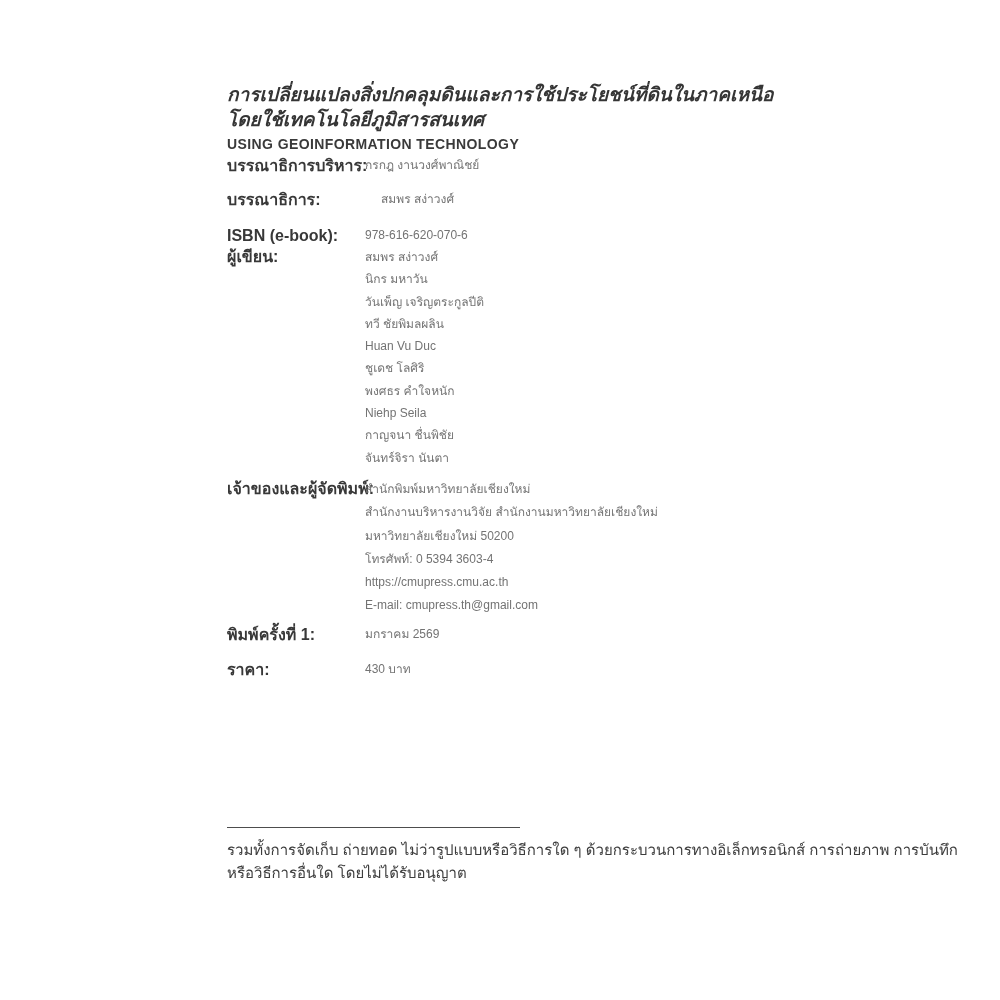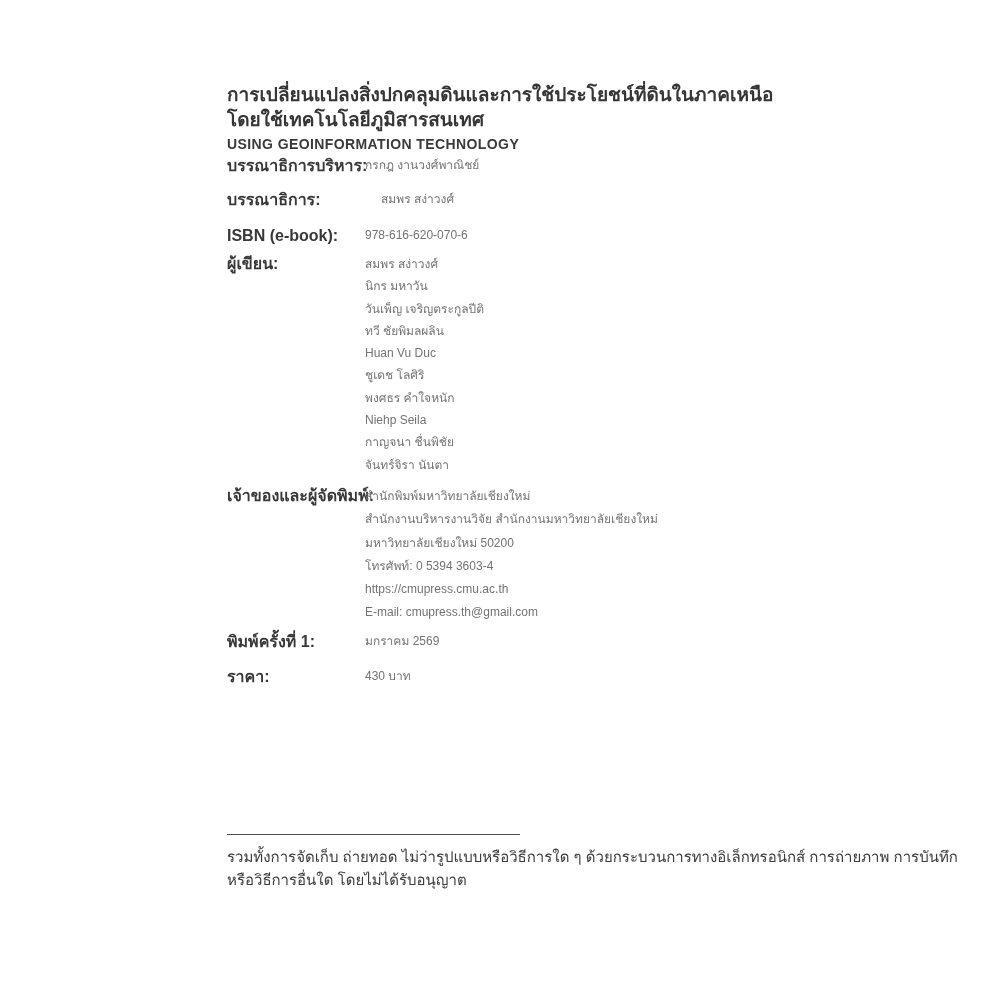--- a/index.html
+++ b/index.html
@@ -20,20 +20,21 @@
     left: 227px;
     top: 82px;
     width: 710px;
   }
   .title-th div {
     font-size: 19px;
     line-height: 25px;
     font-weight: 700;
     color: #353535;
     white-space: nowrap;
+    font-style: italic;
   }
   .title-en { margin-top: 2px; }
   .title-en div {
     font-size: 14px;
     line-height: 21px;
     font-weight: 600;
     letter-spacing: 0.4px;
     color: #3a3a3a;
     white-space: nowrap;
   }
@@ -53,21 +54,21 @@
   .value, .value-lines div {
     font-size: 12px;
     line-height: 21px;
     font-weight: 400;
     color: #737373;
     white-space: nowrap;
   }
   .row-editor-exec   { margin-top: 0; }
   .row-editor        { margin-top: 13px; gap: 16px; }
   .row-isbn          { margin-top: 15px; }
-  .row-authors       { margin-top: 7px; }
+  .row-authors       { }
   .row-authors .value-lines div   { line-height: 22.3px; }
   .row-publisher     { margin-top: 9px; }
   .row-publisher .value-lines div { line-height: 23.3px; }
   .row-edition       { margin-top: 6px; }
   .row-price         { margin-top: 14px; }
   .divider {
     margin-top: 147px;
     width: 293px;
     border-top: 1.5px solid #4d4d4d;
   }

